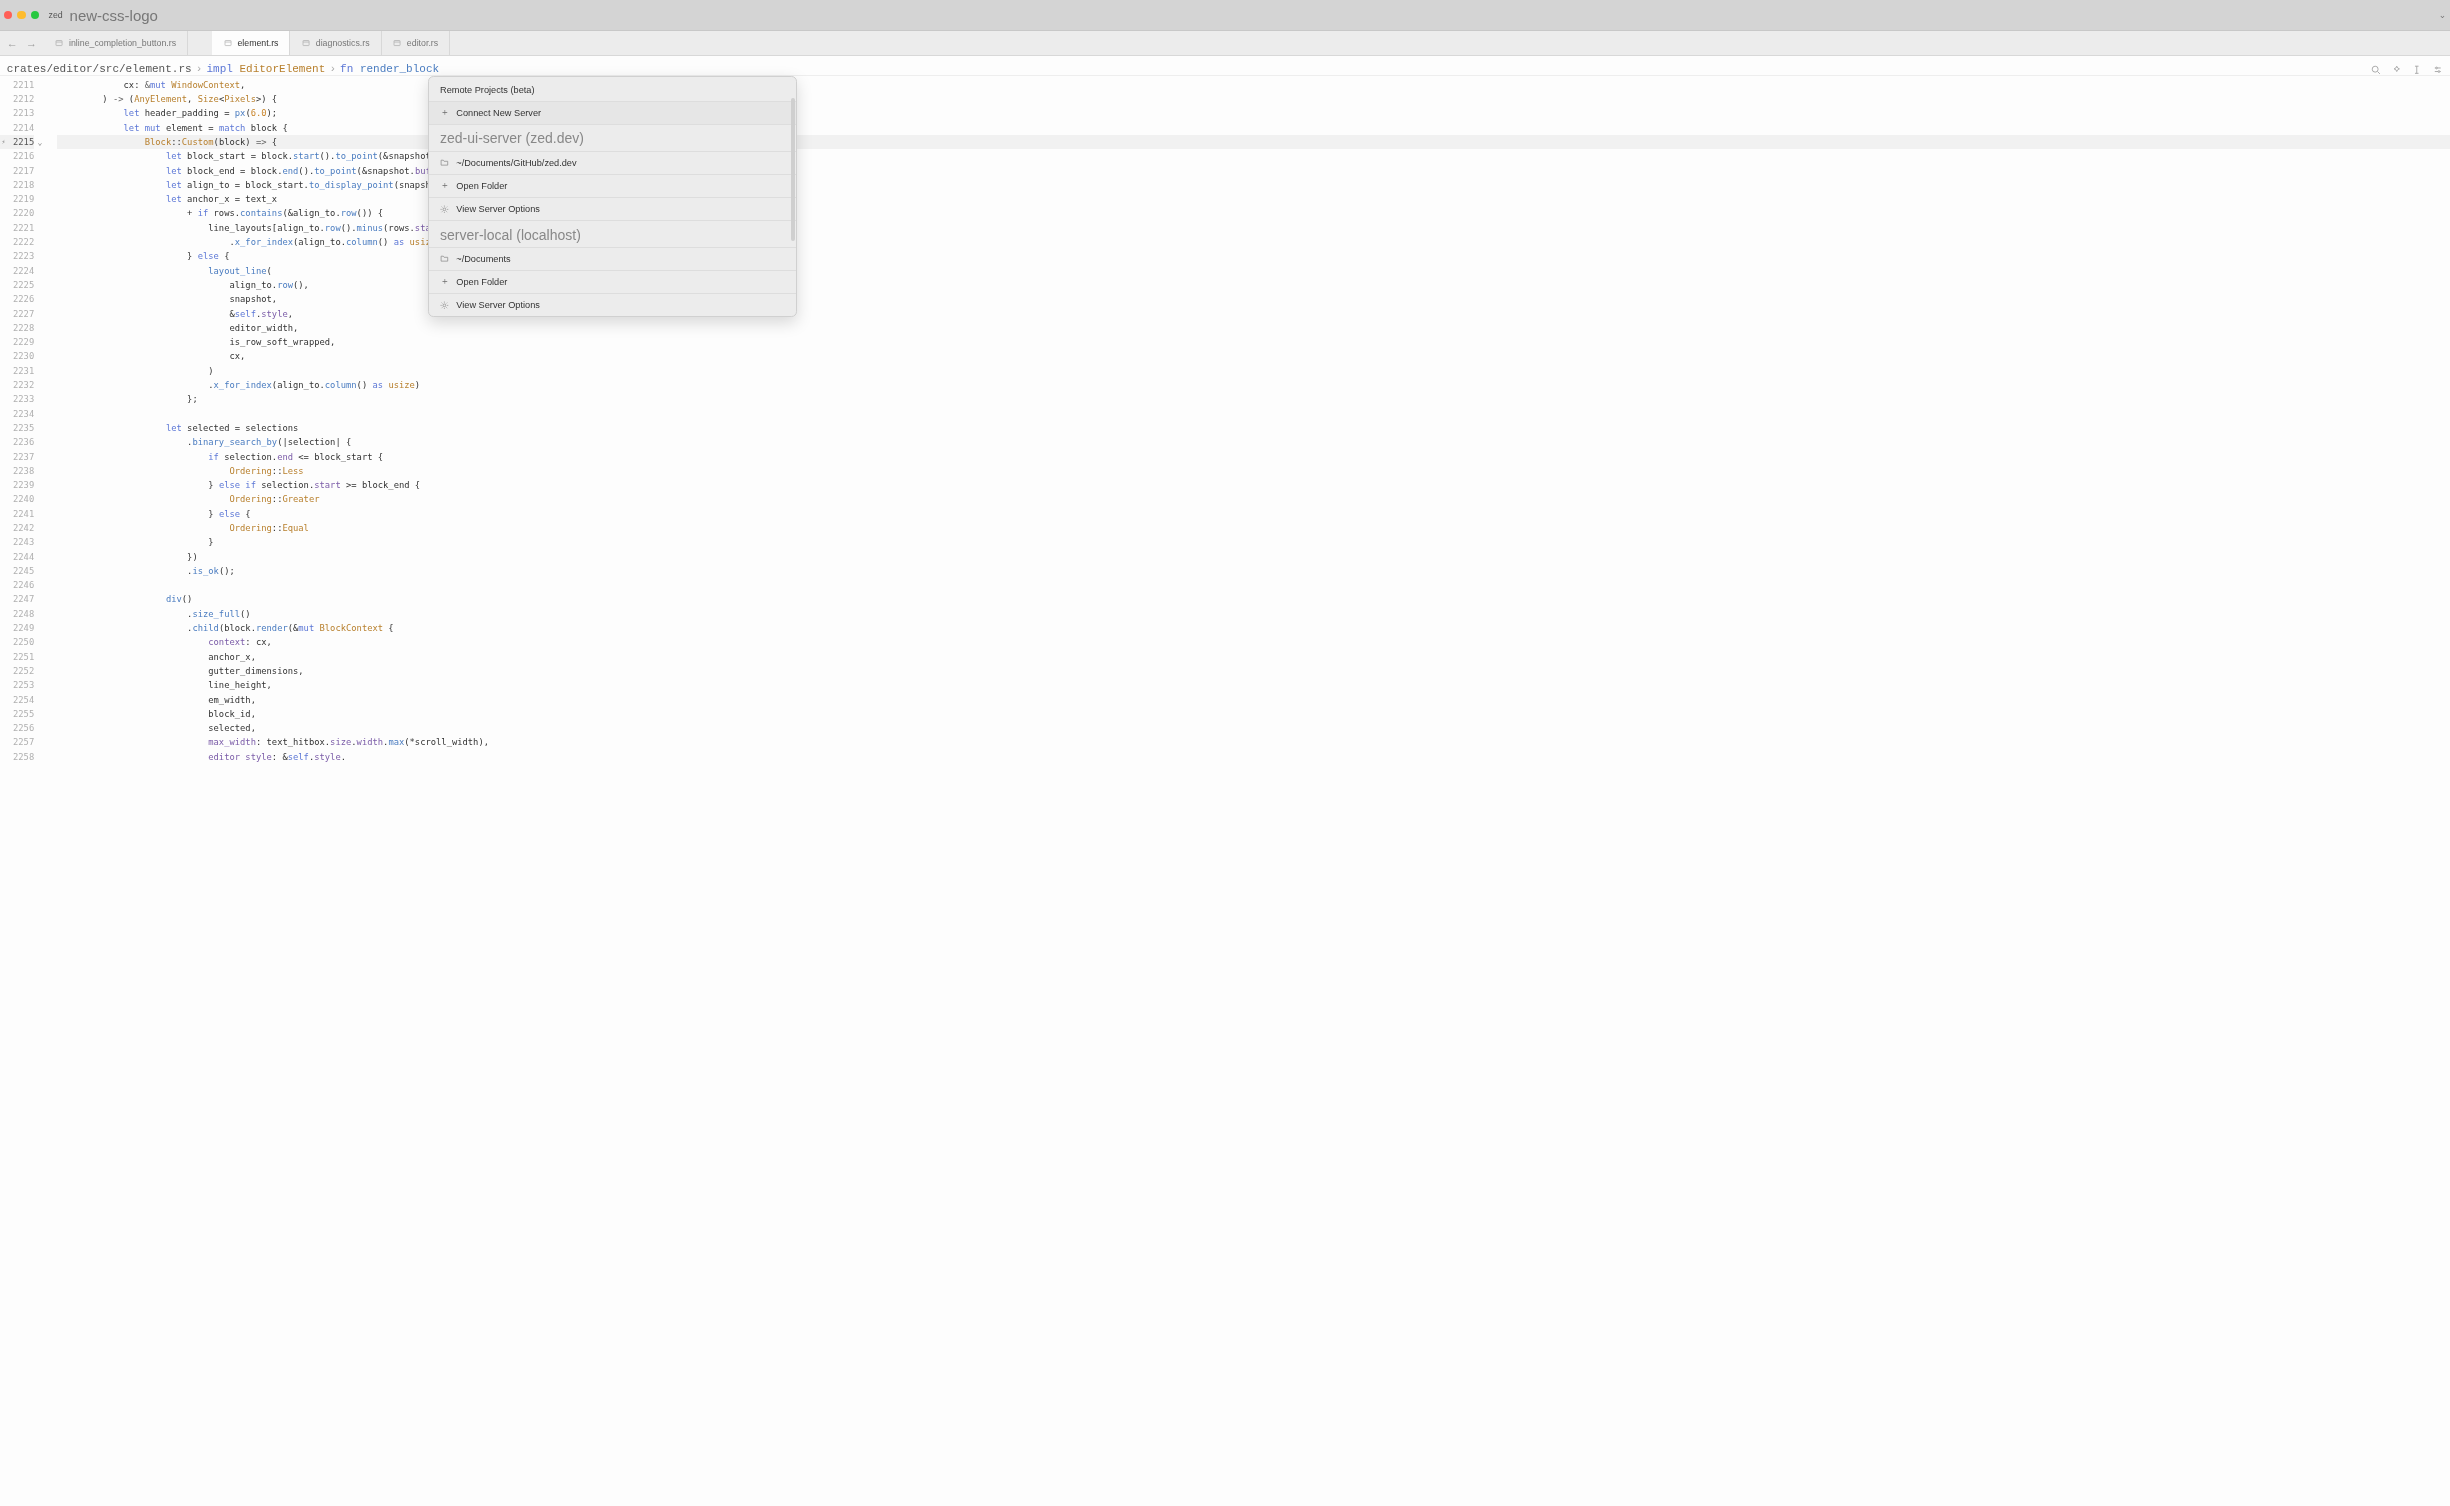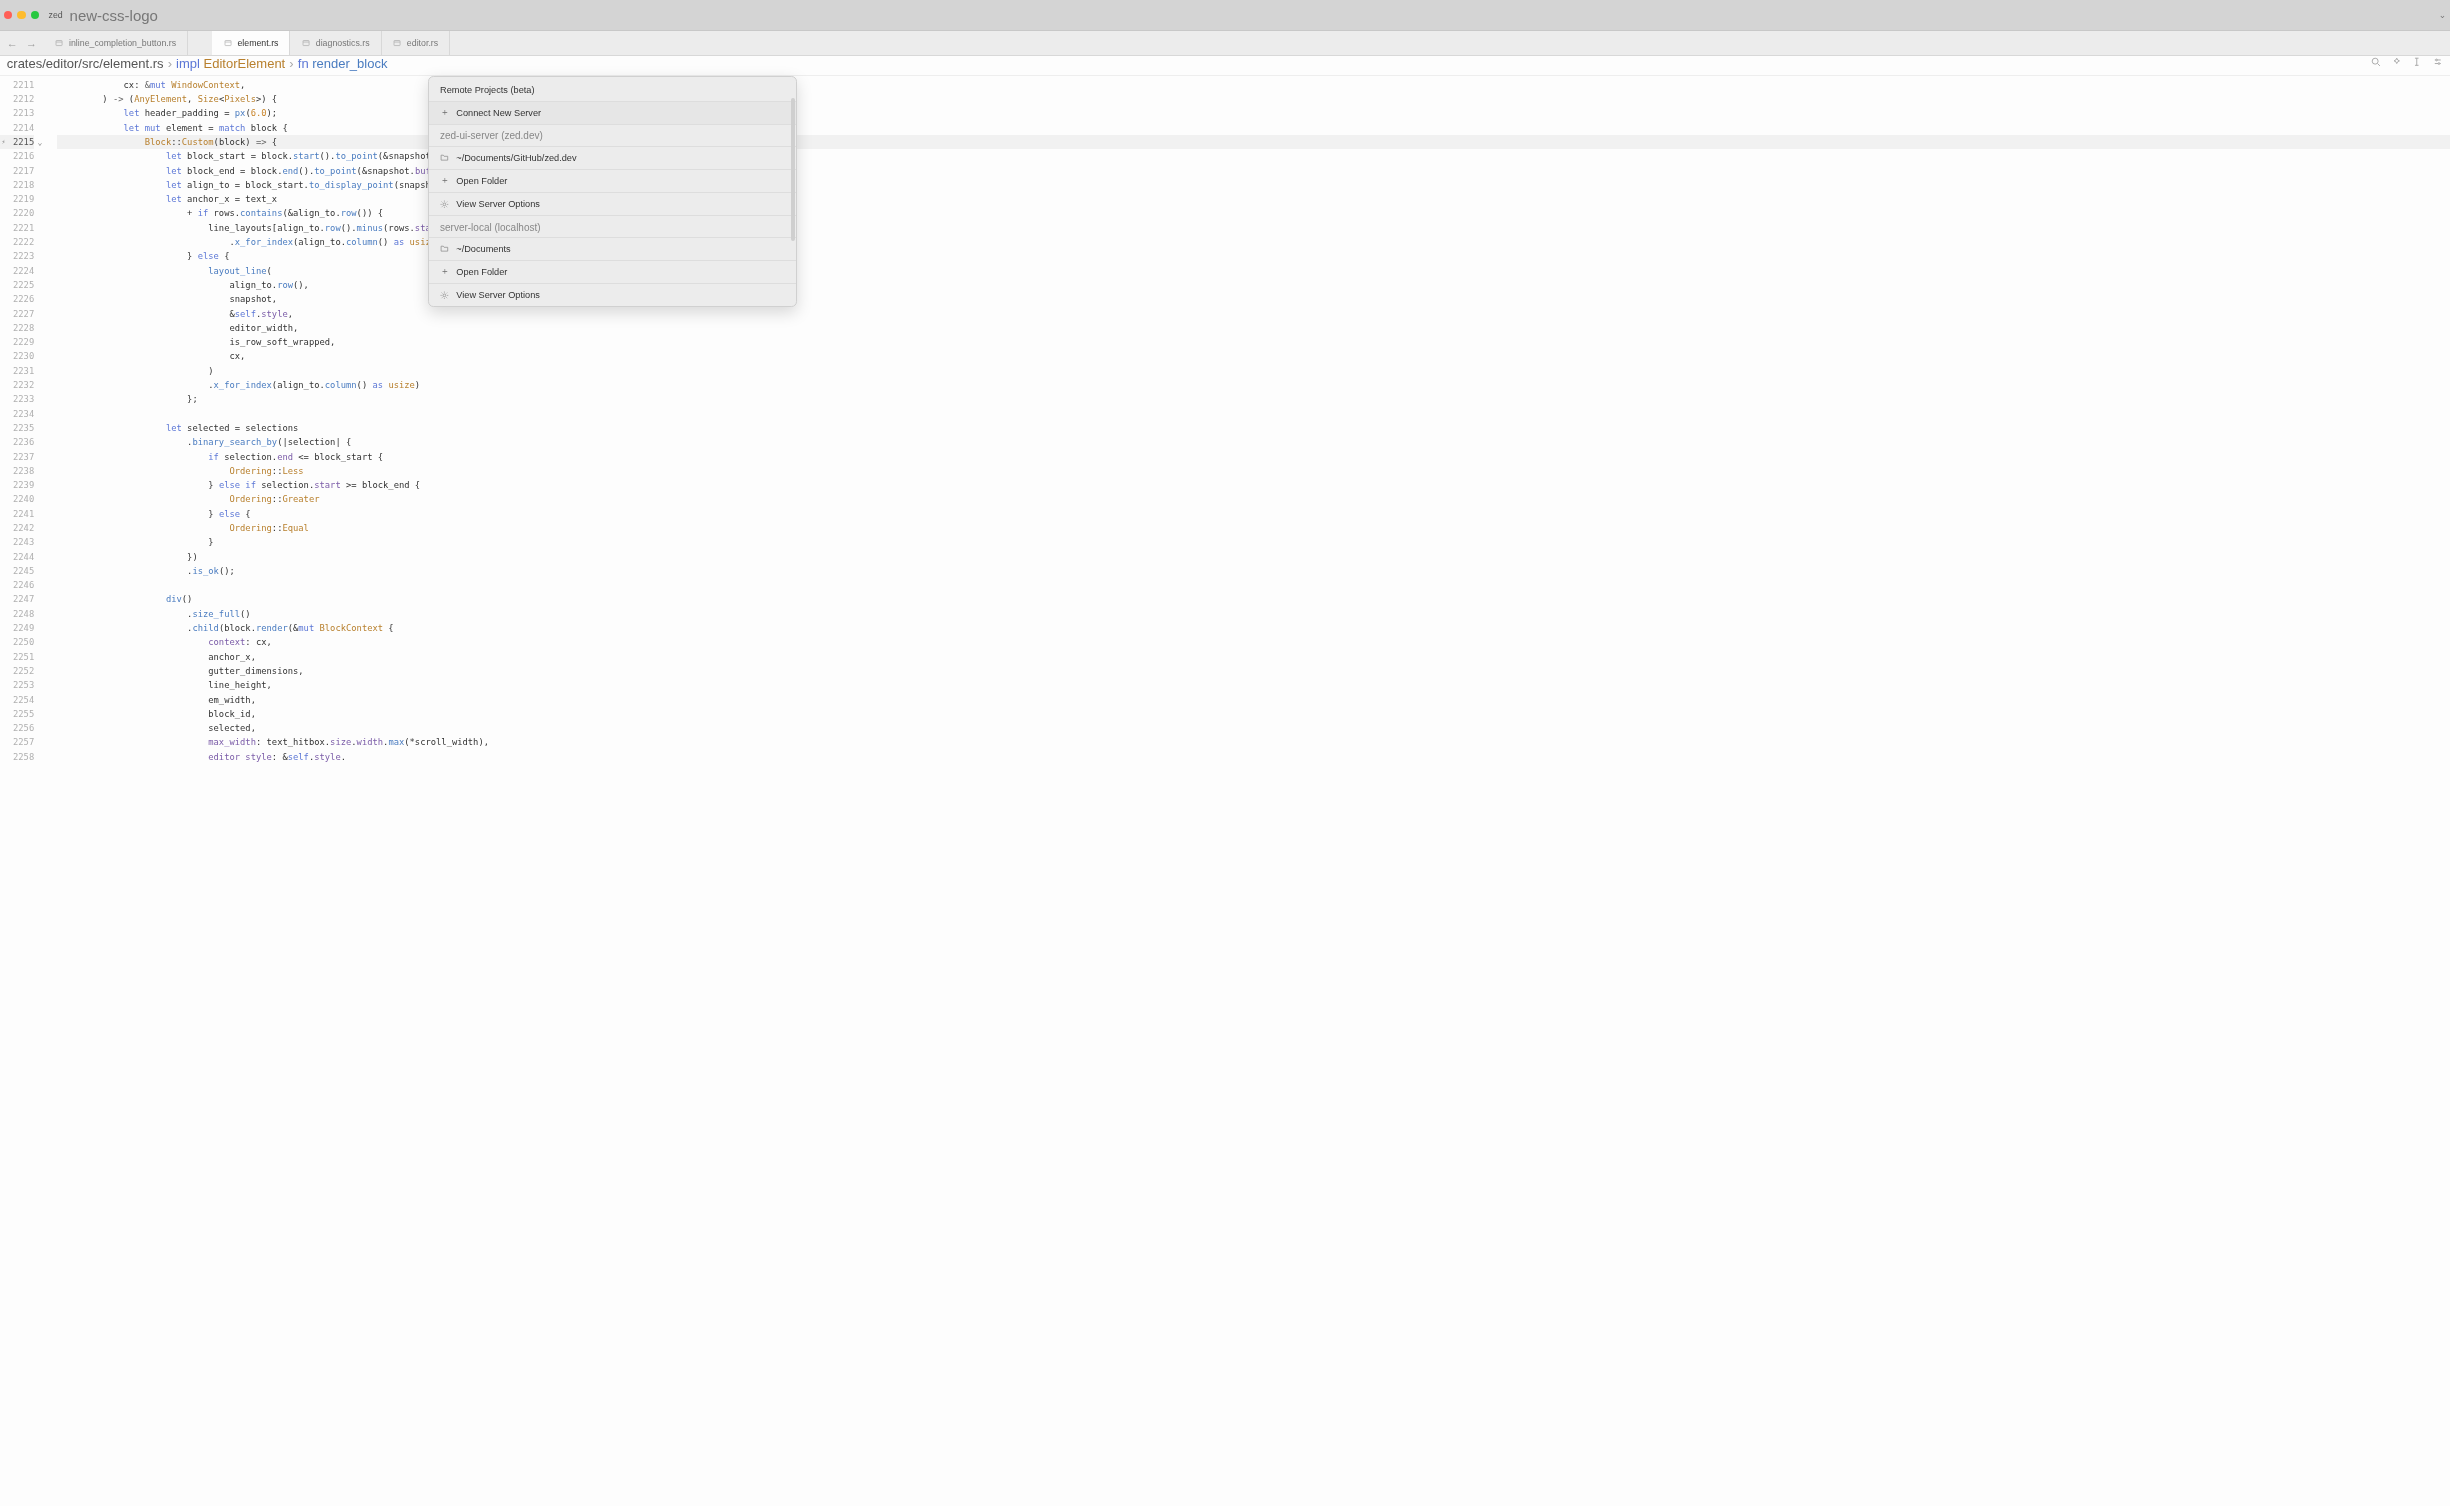--- a/index.html
+++ b/index.html
@@ -44,23 +44,24 @@
   padding: 0 11px; border-right: 0.7px solid #d8d8d8;
   color: #777; font-size: 8.8px; cursor: pointer;
 }
 .tab.active { background: #fdfdfd; color: #333; margin-left: 24px; }
 .tab-icon { width: 9.5px; height: 9.5px; opacity: 0.6; display:flex; align-items:center; justify-content:center;}
 
 .toolbar-icons { display:flex; gap:9.5px; }
 .ti { width:11px; height:11px; opacity:.6; cursor:pointer; display:flex;align-items:center;justify-content:center;}
 
 .breadcrumb {
-  height: 20.4px; display:flex; align-items:flex-start; padding: 0 6.8px;
-  font-size: 13px; border-bottom: 0.7px solid #eee; color:#555;
+  height: 20.4px; display:flex; align-items:flex-end; padding: 0 6.8px;
+  font-size: 11px; border-bottom: 0.7px solid #eee; color:#555;
   justify-content: space-between;
+  font-family: Liberation Mono, monospace;
 }
 .bc-left { display:flex; align-items:center; gap:4.1px; }
 .bc-sep { color:#aaa; }
 .bc-kw { color:#5c77d6; }
 .bc-fn { color:#4a7cc0; }
 .bc-type { color:#b8802e; }
 
 .editor-area { display:flex; height: calc(100% - 17px - 25px - 20.4px); position:relative; }
 .gutter {
   width: 41px; text-align: right; padding-right: 6.8px;
@@ -85,21 +86,21 @@
   position:absolute; left:428px; top:0px; width:369px;
   background:#ececec; border:0.7px solid #d0d0d0; border-radius:5.4px;
   box-shadow:0 5.4px 16.3px rgba(0,0,0,0.15); overflow:hidden;
 }
 .popup-title { padding:8.1px 11px 5.4px; font-size:9.2px; color:#333; }
 .popup-item {
   display:flex; align-items:center; gap:6.8px; padding:6.1px 11px; border-top:0.7px solid #ddd;
   cursor:pointer; font-size:9.2px; color:#333;
 }
 .popup-item.primary { background:#e6e6e6; }
-.popup-group { padding:5.4px 11px 4.1px; font-size:10px; color:#888; border-top:0.7px solid #ddd;}
+.popup-group { padding:5.4px 11px 4.1px; font-size:14px; color:#888; border-top:0.7px solid #ddd;}
 .popup-icon { width:9.5px; height:9.5px; display:flex; align-items:center; justify-content:center; opacity:.7;}
 .popup-sb { position:absolute; right:1.4px; top:20.4px; width:4.1px; height:143px; background:#cfcfcf; border-radius:2px;}
 svg { display:block; }
 </style>
 </head>
 <body>
 
 <div class="titlebar">
   <div class="traffic">
     <div class="dot red"></div>

